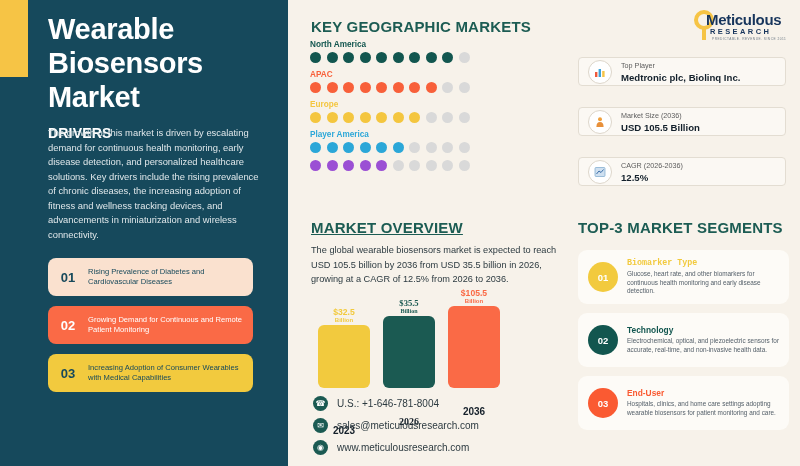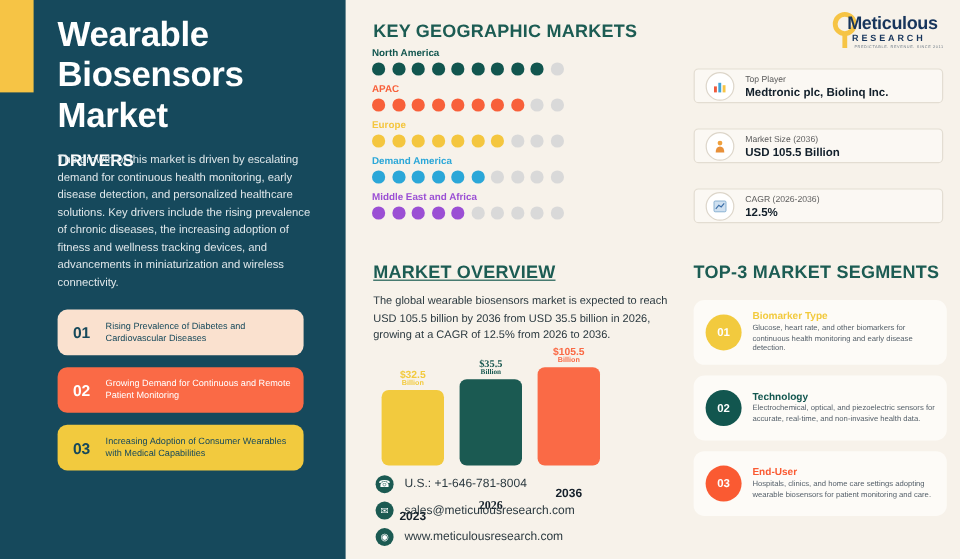--- a/index.html
+++ b/index.html
@@ -190,36 +190,35 @@
           <div class="dot" style="background: rgb(244, 198, 63);"></div>
           <div class="dot" style="background: rgb(244, 198, 63);"></div>
           <div class="dot" style="background: rgb(244, 198, 63);"></div>
           <div class="dot" style="background: rgb(244, 198, 63);"></div>
           <div class="dot" style="background: rgb(217, 217, 217);"></div>
           <div class="dot" style="background: rgb(217, 217, 217);"></div>
           <div class="dot" style="background: rgb(217, 217, 217);"></div>
         </div>
       </div>
       <div class="geo-row">
-        <div class="geo-label" style="color: rgb(43, 167, 216);">Demand America</div>
-        <div class="dots">
-          <div class="dot" style="background: rgb(43, 167, 216);"></div>
-          <div class="dot" style="background: rgb(43, 167, 216);"></div>
-          <div class="dot" style="background: rgb(43, 167, 216);"></div>
-          <div class="dot" style="background: rgb(43, 167, 216);"></div>
-          <div class="dot" style="background: rgb(43, 167, 216);"></div>
-          <div class="dot" style="background: rgb(43, 167, 216);"></div>
-          <div class="dot" style="background: rgb(217, 217, 217);"></div>
-          <div class="dot" style="background: rgb(217, 217, 217);"></div>
-          <div class="dot" style="background: rgb(217, 217, 217);"></div>
-          <div class="dot" style="background: rgb(217, 217, 217);"></div>
-        </div>
-      </div>
-      <div class="geo-row">
-        <div class="geo-label" style="color: rgb(155, 79, 212);">Middle East and Africa</div>
+        <div class="geo-label" style="color: rgb(43, 167, 216);">Player America</div>
+        <div class="dots">
+          <div class="dot" style="background: rgb(43, 167, 216);"></div>
+          <div class="dot" style="background: rgb(43, 167, 216);"></div>
+          <div class="dot" style="background: rgb(43, 167, 216);"></div>
+          <div class="dot" style="background: rgb(43, 167, 216);"></div>
+          <div class="dot" style="background: rgb(43, 167, 216);"></div>
+          <div class="dot" style="background: rgb(43, 167, 216);"></div>
+          <div class="dot" style="background: rgb(217, 217, 217);"></div>
+          <div class="dot" style="background: rgb(217, 217, 217);"></div>
+          <div class="dot" style="background: rgb(217, 217, 217);"></div>
+          <div class="dot" style="background: rgb(217, 217, 217);"></div>
+        </div>
+      </div>
+      <div class="geo-row">
         <div class="dots">
           <div class="dot" style="background: rgb(155, 79, 212);"></div>
           <div class="dot" style="background: rgb(155, 79, 212);"></div>
           <div class="dot" style="background: rgb(155, 79, 212);"></div>
           <div class="dot" style="background: rgb(155, 79, 212);"></div>
           <div class="dot" style="background: rgb(155, 79, 212);"></div>
           <div class="dot" style="background: rgb(217, 217, 217);"></div>
           <div class="dot" style="background: rgb(217, 217, 217);"></div>
           <div class="dot" style="background: rgb(217, 217, 217);"></div>
           <div class="dot" style="background: rgb(217, 217, 217);"></div>
@@ -320,21 +319,21 @@
         <div class="contact-ico" style="background: rgb(27, 90, 82);">◉</div>
         <div class="contact-txt">www.meticulousresearch.com</div>
       </div>
     </div>
 
   <div class="sec-head" style="left:578px; top:219px;">TOP-3 MARKET SEGMENTS</div>
   <div id="segment-cards">
       <div class="seg-card" style="top: 250px;">
         <div class="seg-num" style="background: rgb(242, 202, 62);">01</div>
         <div class="seg-body">
-          <div class="seg-title" style="color: rgb(242, 202, 62);">Biomarker Type</div>
+          <div class="seg-title" style="color: rgb(242, 202, 62); font-family: Liberation Mono, monospace;">Biomarker Type</div>
           <div class="seg-desc">Glucose, heart rate, and other biomarkers for continuous health monitoring and early disease detection.</div>
         </div>
       </div>
       <div class="seg-card" style="top: 313px;">
         <div class="seg-num" style="background: rgb(18, 86, 79);">02</div>
         <div class="seg-body">
           <div class="seg-title" style="color: rgb(18, 86, 79);">Technology</div>
           <div class="seg-desc">Electrochemical, optical, and piezoelectric sensors for accurate, real-time, and non-invasive health data.</div>
         </div>
       </div>

